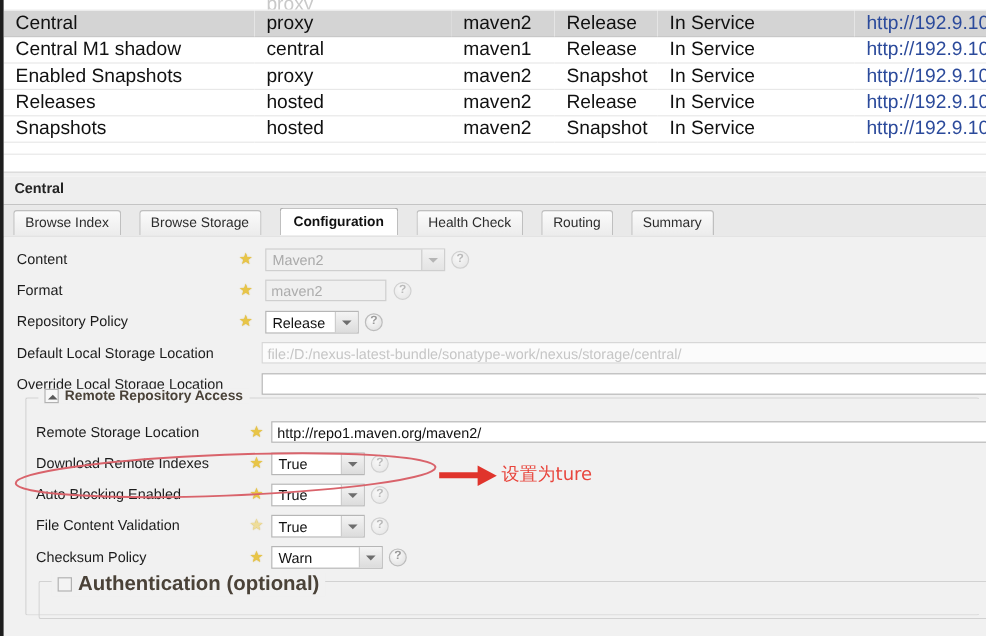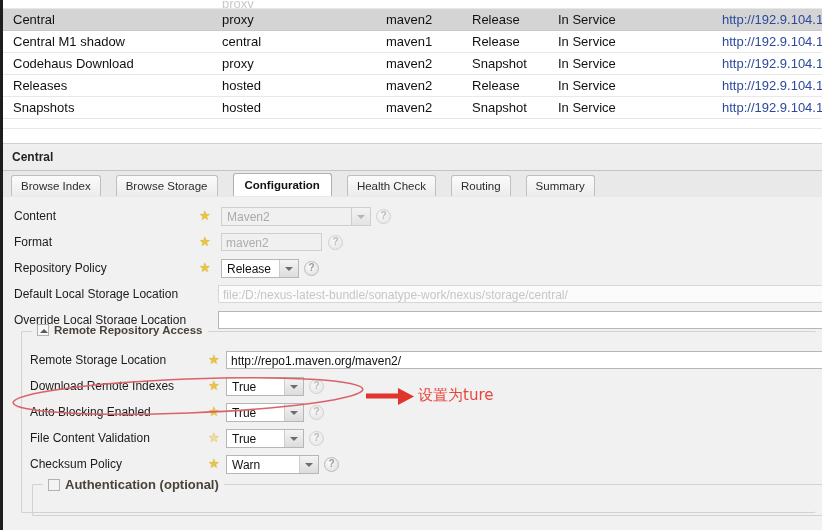--- a/index.html
+++ b/index.html
@@ -13,21 +13,21 @@
   #app{position:absolute;inset:0;width:822px;height:530px;overflow:hidden;}
 
   
   .left-rail{position:absolute;left:0;top:0;width:3px;height:530px;background:#1d1d1d;z-index:40;}
 
   
   .grid-wrap{position:absolute;left:3px;top:0;right:0;height:130px;background:#fff;overflow:hidden;}
   .grid-table{width:1050px;border-collapse:collapse;table-layout:fixed;}
   .grid-table td{
     height:21px;line-height:21px;
-    font-size:13px;color:#111;
+    font-size:16px;color:#111;
     padding:0 4px 0 10px;
     border-bottom:1px solid #e8e8e8;
     white-space:nowrap;overflow:hidden;
     vertical-align:middle;
   }
   tr.row-partial td{color:#c9c9c9;height:8px;line-height:8px;overflow:hidden;}
   tr.row-sel td{background:#d4d4d4;border-bottom:1px solid #c8c8c8;}
   td.c-name{width:195px;}
   td.c-type{width:150px;}
   td.c-fmt{width:72px;}
@@ -171,21 +171,21 @@
     border-bottom:4px solid #5a5a5a;
   }
 
   .fset2{
     position:absolute;left:10px;top:152px;right:-8px;height:30px;
     border:1px solid #d2d2d2;border-right:none;border-radius:2px;
   }
   .fset2-legend{
     position:absolute;left:10px;top:-8px;
     background:#f1f1f1;padding:0 5px;
-    font-size:13px;font-weight:bold;color:#4a4238;
+    font-size:17px;font-weight:bold;color:#4a4238;
     display:flex;align-items:center;gap:5px;white-space:nowrap;
   }
   .cbox{
     width:12px;height:12px;box-sizing:border-box;
     border:1px solid #b2b2b2;background:#f3f3f3;display:inline-block;
   }
 
   
   .anno{position:absolute;left:0;top:0;width:822px;height:530px;pointer-events:none;z-index:30;}
   .anno-text{
@@ -224,21 +224,21 @@
         </tr>
         <tr>
           <td class="c-name">Central M1 shadow</td>
           <td class="c-type">central</td>
           <td class="c-fmt">maven1</td>
           <td class="c-pol">Release</td>
           <td class="c-stat">In Service</td>
           <td class="c-url">http://192.9.104.17:8081/n</td>
         </tr>
         <tr>
-          <td class="c-name">Codehaus Download</td>
+          <td class="c-name">Enabled Snapshots</td>
           <td class="c-type">proxy</td>
           <td class="c-fmt">maven2</td>
           <td class="c-pol">Snapshot</td>
           <td class="c-stat">In Service</td>
           <td class="c-url">http://192.9.104.17:8081/n</td>
         </tr>
         <tr>
           <td class="c-name">Releases</td>
           <td class="c-type">hosted</td>
           <td class="c-fmt">maven2</td>

